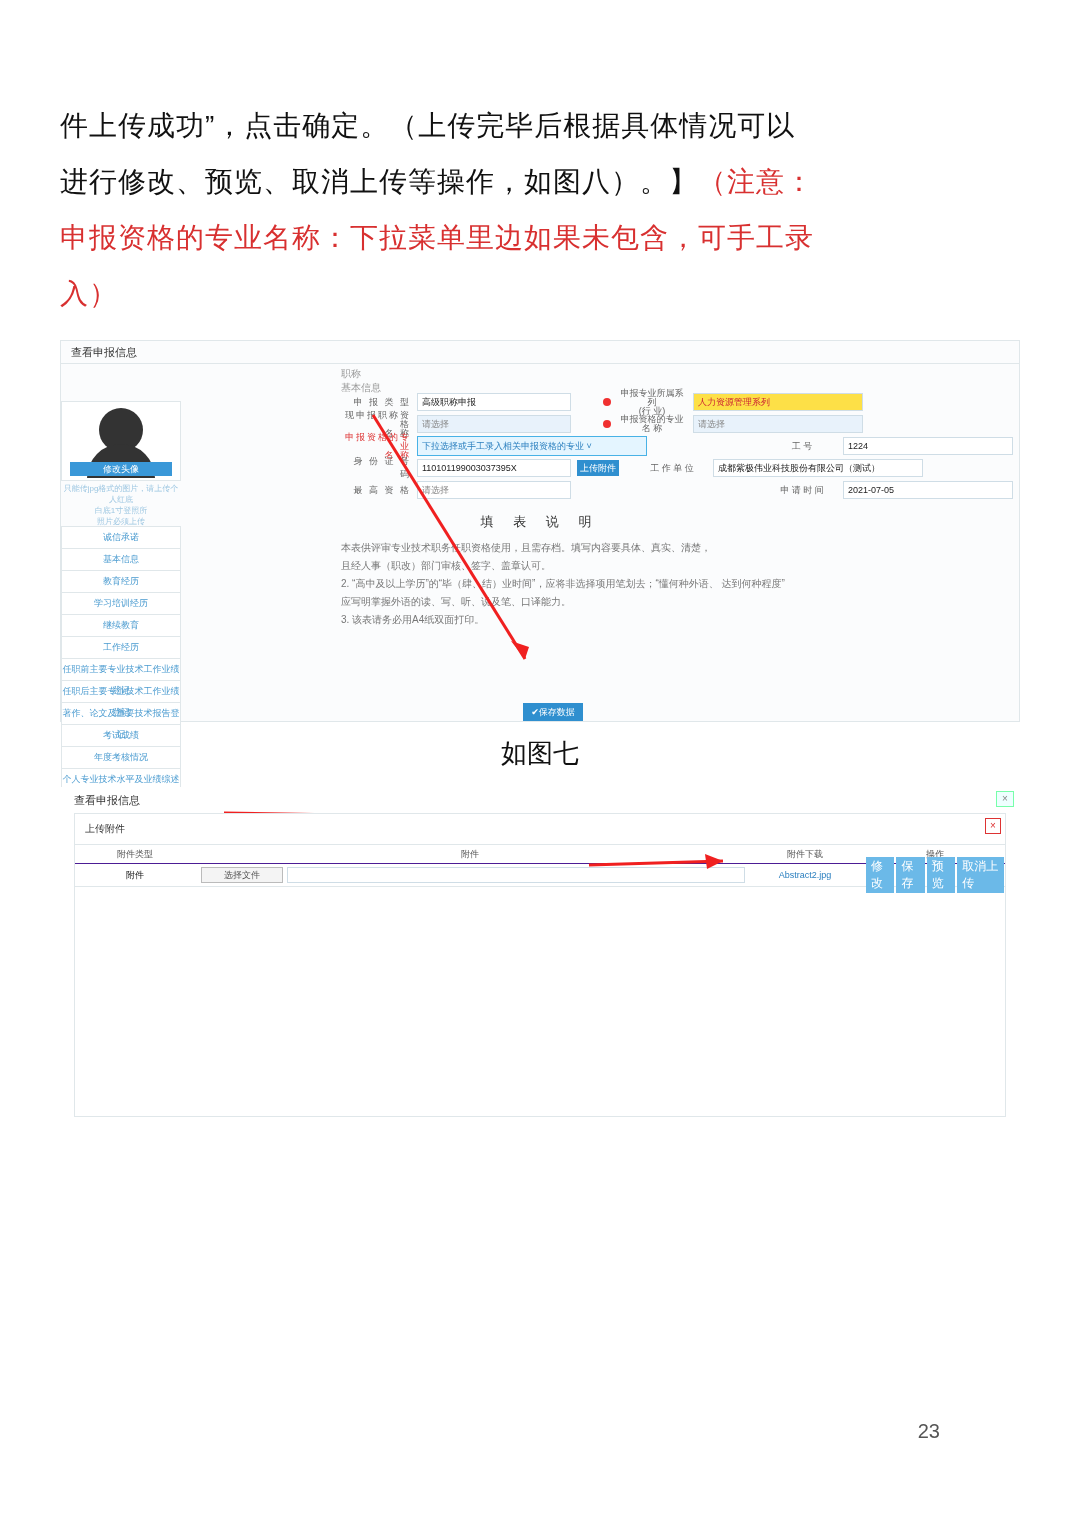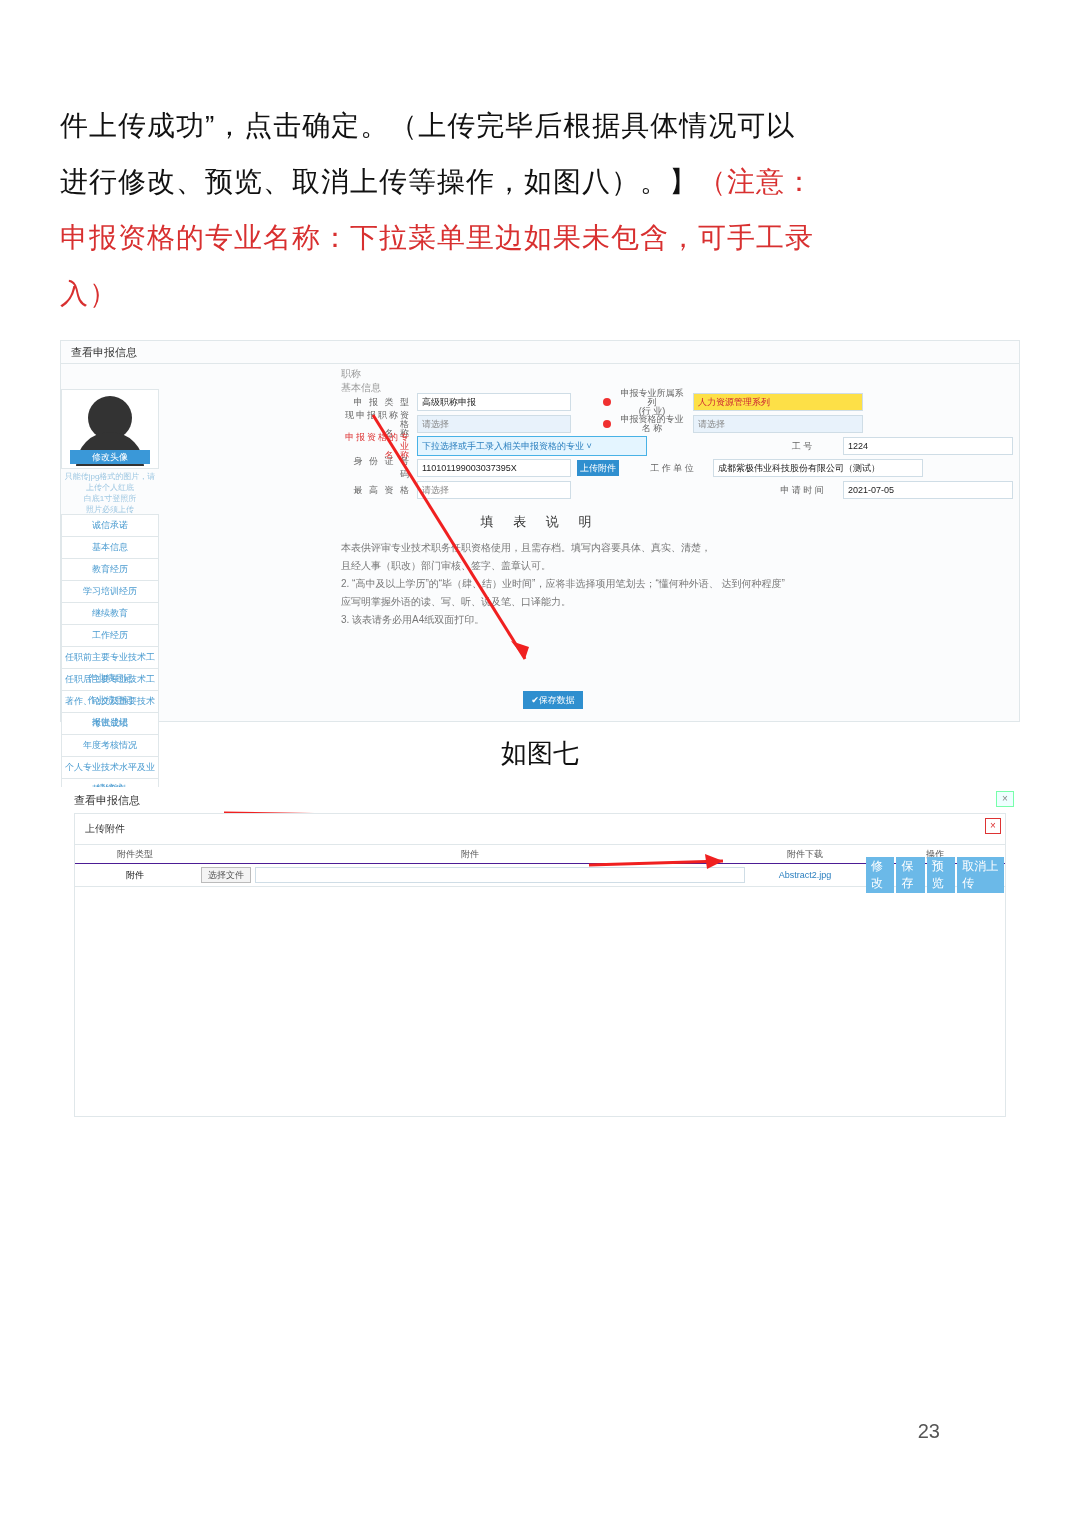--- a/index.html
+++ b/index.html
@@ -10,21 +10,21 @@
   .txt-red{color:#d83030;}
   .red{color:#d83030;}
 
   
   .fig1{position:relative;margin-top:20px;height:380px;border:1px solid #e0e7ea;background:#fbfcfd;font-size:10px;color:#666;}
   .fig1-title{position:absolute;left:10px;top:4px;font-size:11px;color:#333;}
   .hr{position:absolute;left:0;right:0;top:22px;border-top:1px solid #e0e7ea;}
   .top-tabs{position:absolute;left:280px;top:26px;color:#999;}
   .top-tabs span{display:inline-block;margin-right:30px;font-size:10px;}
 
-  .side{position:absolute;left:0;top:48px;width:98px;}
+  .side{position:absolute;left:0;top:60px;width:120px;}
   .avatar-box{height:78px;border:1px solid #e0e7ea;position:relative;background:#fff;}
   .avatar{width:44px;height:44px;border-radius:50%;background:#333;margin:6px auto 0;position:relative;}
   .avatar:before{content:"";position:absolute;left:-12px;top:36px;width:68px;height:34px;border-radius:34px 34px 0 0;background:#333;}
   .avatar-btn{position:absolute;left:8px;right:8px;bottom:4px;height:14px;background:#3a98d8;color:#fff;font-size:9px;text-align:center;line-height:14px;}
   .av-note{font-size:8px;color:#9ec7e2;white-space:pre-line;text-align:center;margin-top:2px;line-height:11px;}
   .side-item{height:21px;border:1px solid #e0e7ea;margin-top:-1px;text-align:center;line-height:21px;font-size:9px;color:#4a9bd0;background:#fff;}
 
   .form-area{position:absolute;left:280px;top:50px;right:6px;}
   .row{display:flex;align-items:center;height:22px;gap:6px;}
   .lbl{width:70px;text-align:right;font-size:9px;color:#666;letter-spacing:2px;}
@@ -32,38 +32,38 @@
   .inp{height:16px;border:1px solid #cfdde6;background:#fff;font-size:9px;padding:0 4px;display:flex;align-items:center;color:#888;}
   .inp-text{color:#222;}
   .inp-hl{background:#e4f5ff;border-color:#48b2e6;color:#2a7fbf;height:18px;}
   .star{position:absolute;width:8px;height:8px;border-radius:50%;background:#f03030;}
   .up-btn{width:42px;height:16px;background:#2f8fcf;color:#fff;font-size:9px;text-align:center;line-height:16px;}
 
   .arrow1{position:absolute;left:298px;top:70px;width:190px;height:260px;pointer-events:none;}
 
   .fill-title{position:absolute;left:0;right:0;top:172px;text-align:center;font-size:13px;color:#333;letter-spacing:8px;}
   .fill-lines{position:absolute;left:280px;right:30px;top:198px;font-size:10px;color:#777;line-height:18px;}
-  .save-btn{position:absolute;left:462px;top:350px;width:60px;height:18px;background:#2f8fcf;color:#fff;font-size:9px;text-align:center;line-height:18px;}
+  .save-btn{position:absolute;left:462px;top:362px;width:60px;height:18px;background:#2f8fcf;color:#fff;font-size:9px;text-align:center;line-height:18px;}
 
   .fig1-caption{text-align:center;font-size:26px;margin-top:14px;}
 
   
   .fig2{position:relative;margin-top:16px;height:340px;background:#eaeff2;}
   .fig2-outer{position:absolute;inset:0;background:#fff;}
   .f2-title-bar{position:absolute;left:14px;right:14px;top:6px;font-size:11px;color:#333;}
   .f2-close{position:absolute;right:6px;top:4px;width:16px;height:14px;border:1px solid #7fa;background:#eff;text-align:center;font-size:10px;line-height:14px;color:#888;}
   .f2-inner{position:absolute;left:14px;right:14px;top:26px;bottom:10px;background:#fff;border:1px solid #e0e7ea;}
   .f2-sub{position:absolute;left:10px;top:8px;font-size:10px;color:#333;}
   .f2-close2{position:absolute;right:4px;top:4px;width:14px;height:14px;border:1px solid #d33;text-align:center;line-height:14px;font-size:10px;color:#d33;}
   .f2-head{position:absolute;left:0;right:0;top:30px;display:flex;font-size:9px;color:#555;}
   .f2-head div{border-top:1px solid #e0e7ea;border-bottom:1px solid #4c1d95;height:18px;display:flex;align-items:center;justify-content:center;}
   .f2-row{position:absolute;left:0;right:0;top:50px;display:flex;font-size:9px;}
   .f2-row div{height:22px;display:flex;align-items:center;justify-content:center;border-bottom:1px solid #e0e7ea;}
   .col1{width:120px;} .col2{flex:1;} .col3{width:120px;} .col4{width:140px;}
-  .choose-btn{display:inline-block;border:1px solid #bbb;background:#f4f4f4;height:14px;line-height:14px;padding:0 6px;font-size:9px;color:#555;}
+  .choose-btn{display:inline-block;border:1px solid #bbb;background:#f4f4f4;height:14px;line-height:14px;padding:0 22px;font-size:9px;color:#555;}
   .ops span{background:#6bb9e8;color:#fff;padding:1px 5px;margin:0 1px;font-size:12px;}
   .arrow2-box{position:absolute;left:508px;top:37px;width:160px;height:24px;pointer-events:none;}
   .arrow3-box{position:absolute;left:160px;top:0px;width:640px;height:42px;pointer-events:none;}
   .pagenum{position:absolute;right:80px;bottom:24px;font-size:20px;color:#555;}
 </style>
 </head>
 <body>
 
 <div class="page">
 

